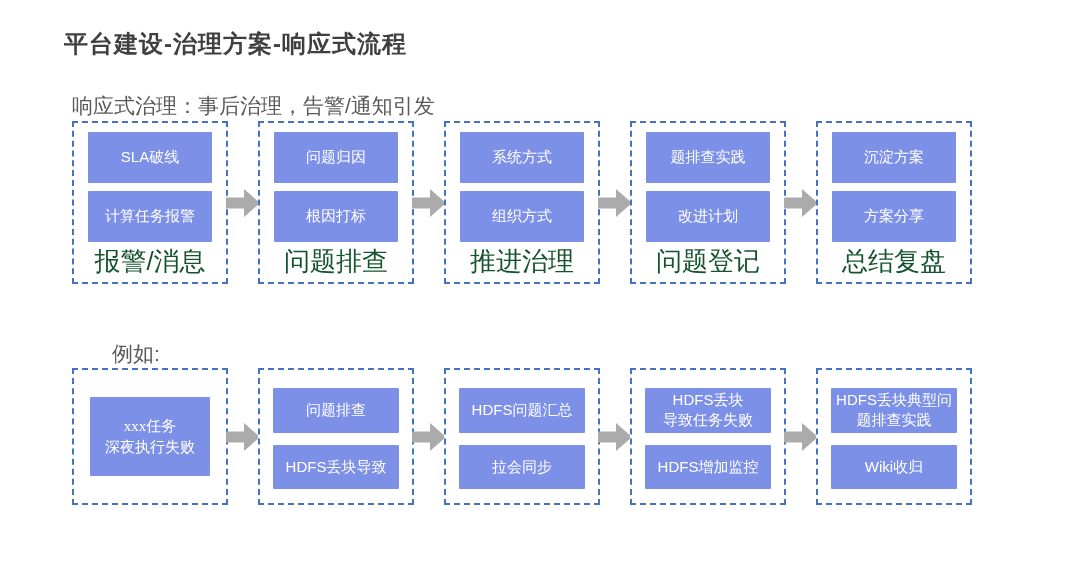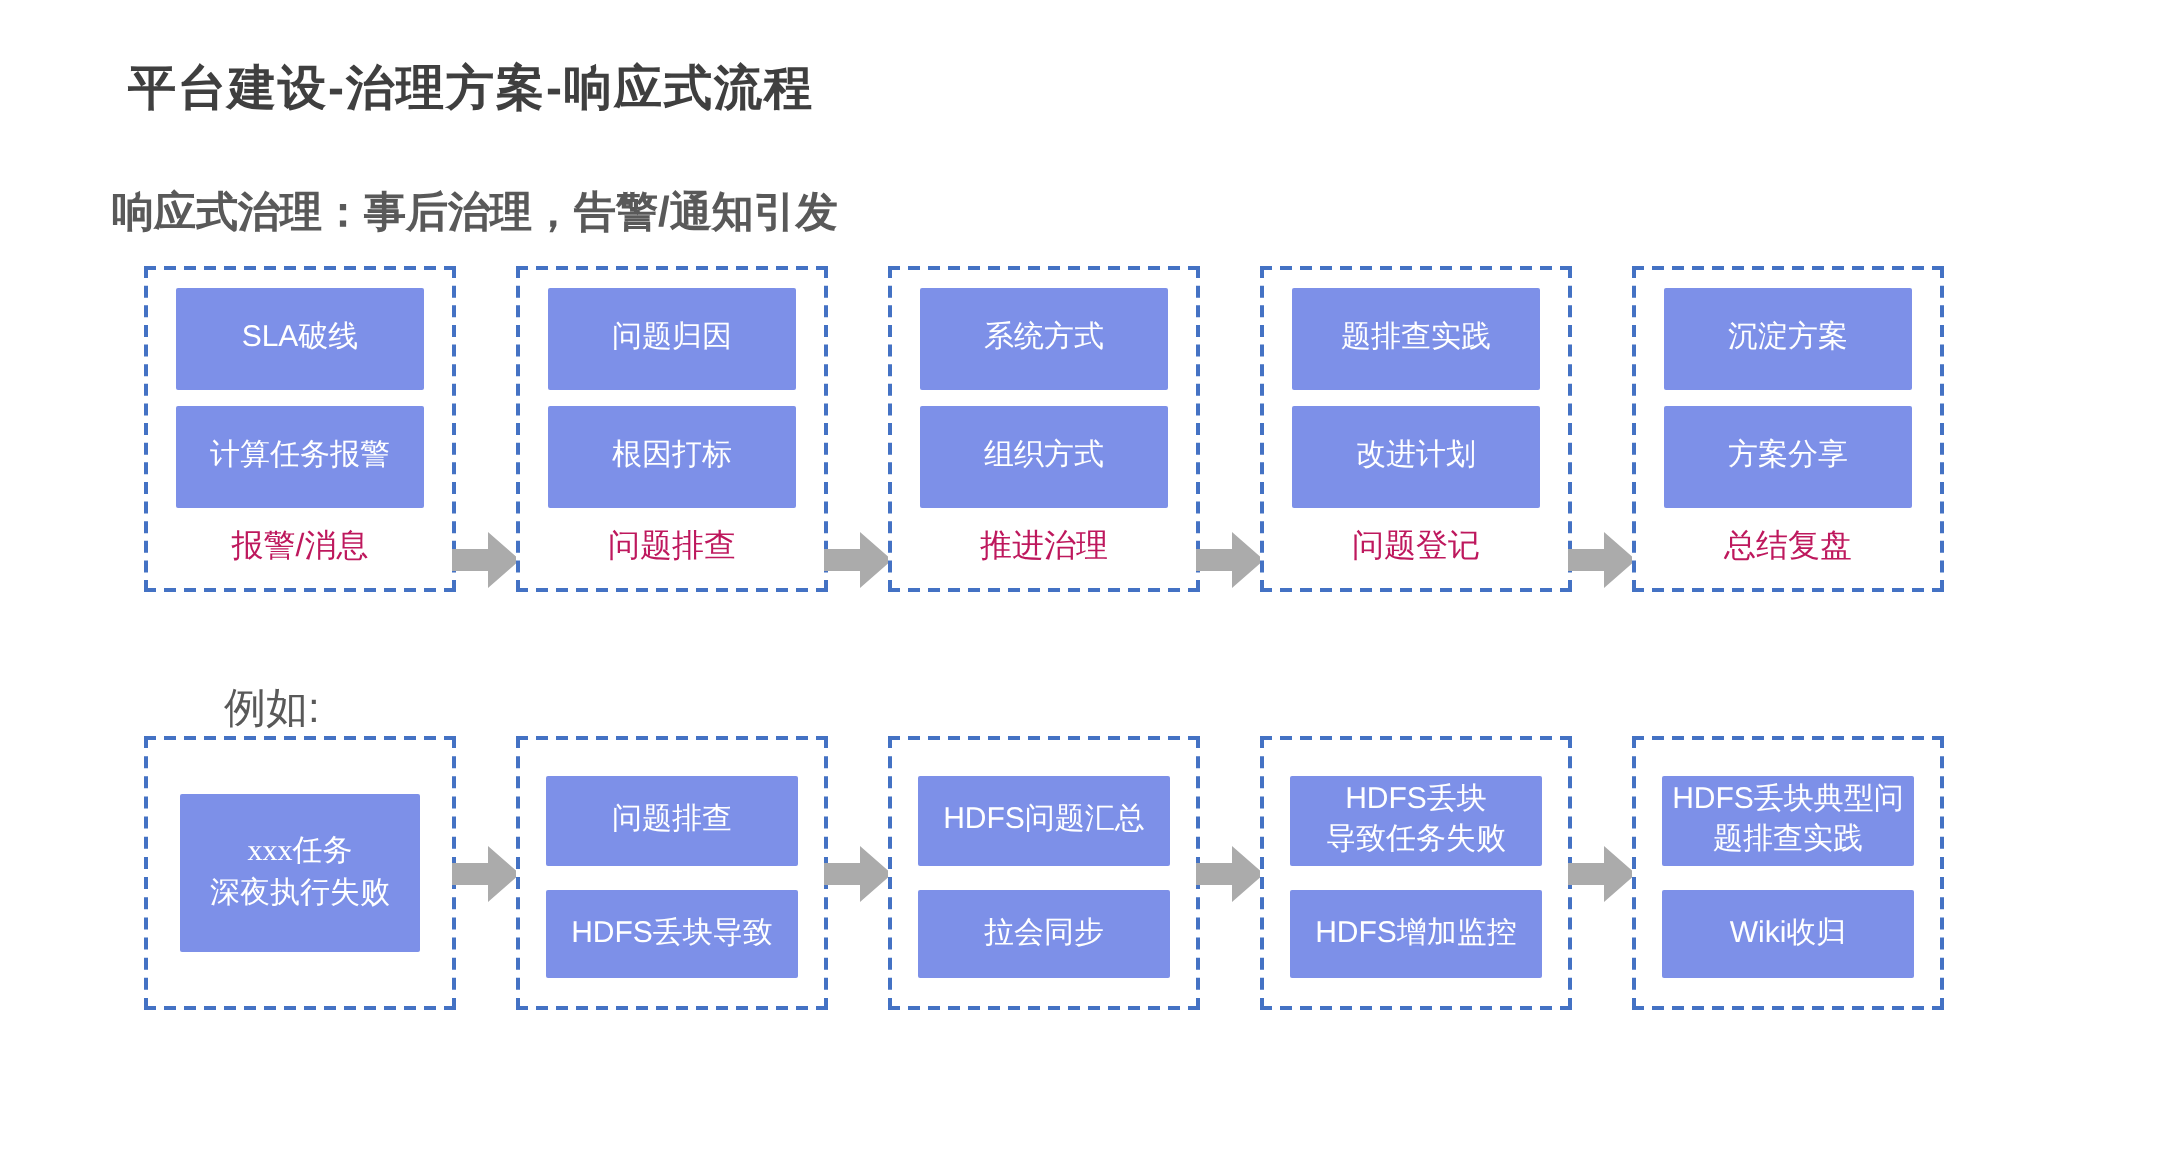--- a/index.html
+++ b/index.html
@@ -11,28 +11,28 @@
     overflow: hidden;
   }
   .page-title {
     position: absolute; left: 64px; top: 28px;
     font-size: 24px; font-weight: bold; color: #3f3f3f;
     letter-spacing: 1px;
   }
   .caption {
     position: absolute; color: #595959; font-size: 21px;
   }
-  .caption.row1 { left: 56px; top: 92px; font-weight: bold; }
+  .caption.row1 { left: 72px; top: 92px; }
   .caption.row2 { left: 76px; top: 340px; margin-left: 36px; }
 
   .flow {
     position: absolute; left: 72px;
     display: flex; align-items: center;
   }
-  .flow.flow1 { top: 133px; height: 163px; align-items: flex-end; }
+  .flow.flow1 { top: 121px; height: 163px; }
   .flow.flow2 { top: 368px; height: 137px; }
 
   .stage {
     border: 2px dashed #4472c4;
     display: flex; flex-direction: column;
     background: #ffffff;
   }
   .flow1 .stage { width: 156px; height: 163px; padding: 9px 14px 2px 14px; }
   .flow2 .stage { width: 156px; height: 137px; padding: 18px 13px 14px 13px; }
 
@@ -54,22 +54,22 @@
     white-space: pre-line;
     line-height: 1.35;
     border-radius: 1px;
   }
   .stage.single { justify-content: center; padding: 27px 16px; }
   .stage.single .pill { flex: 1; font-family: Liberation Serif, serif; }
 
   .stage-label {
     height: 38px;
     display: flex; align-items: center; justify-content: center;
-    color: #be185d;
-    font-size: 16px;
+    color: #14532d;
+    font-size: 26px;
     flex: 0 0 auto;
   }
 
   .arrow {
     width: 30px; height: 32px;
     flex: 0 0 30px;
     display: flex; align-items: center; justify-content: center;
   }
   .arrow svg { width: 34px; height: 30px; overflow: visible; }
 </style>

